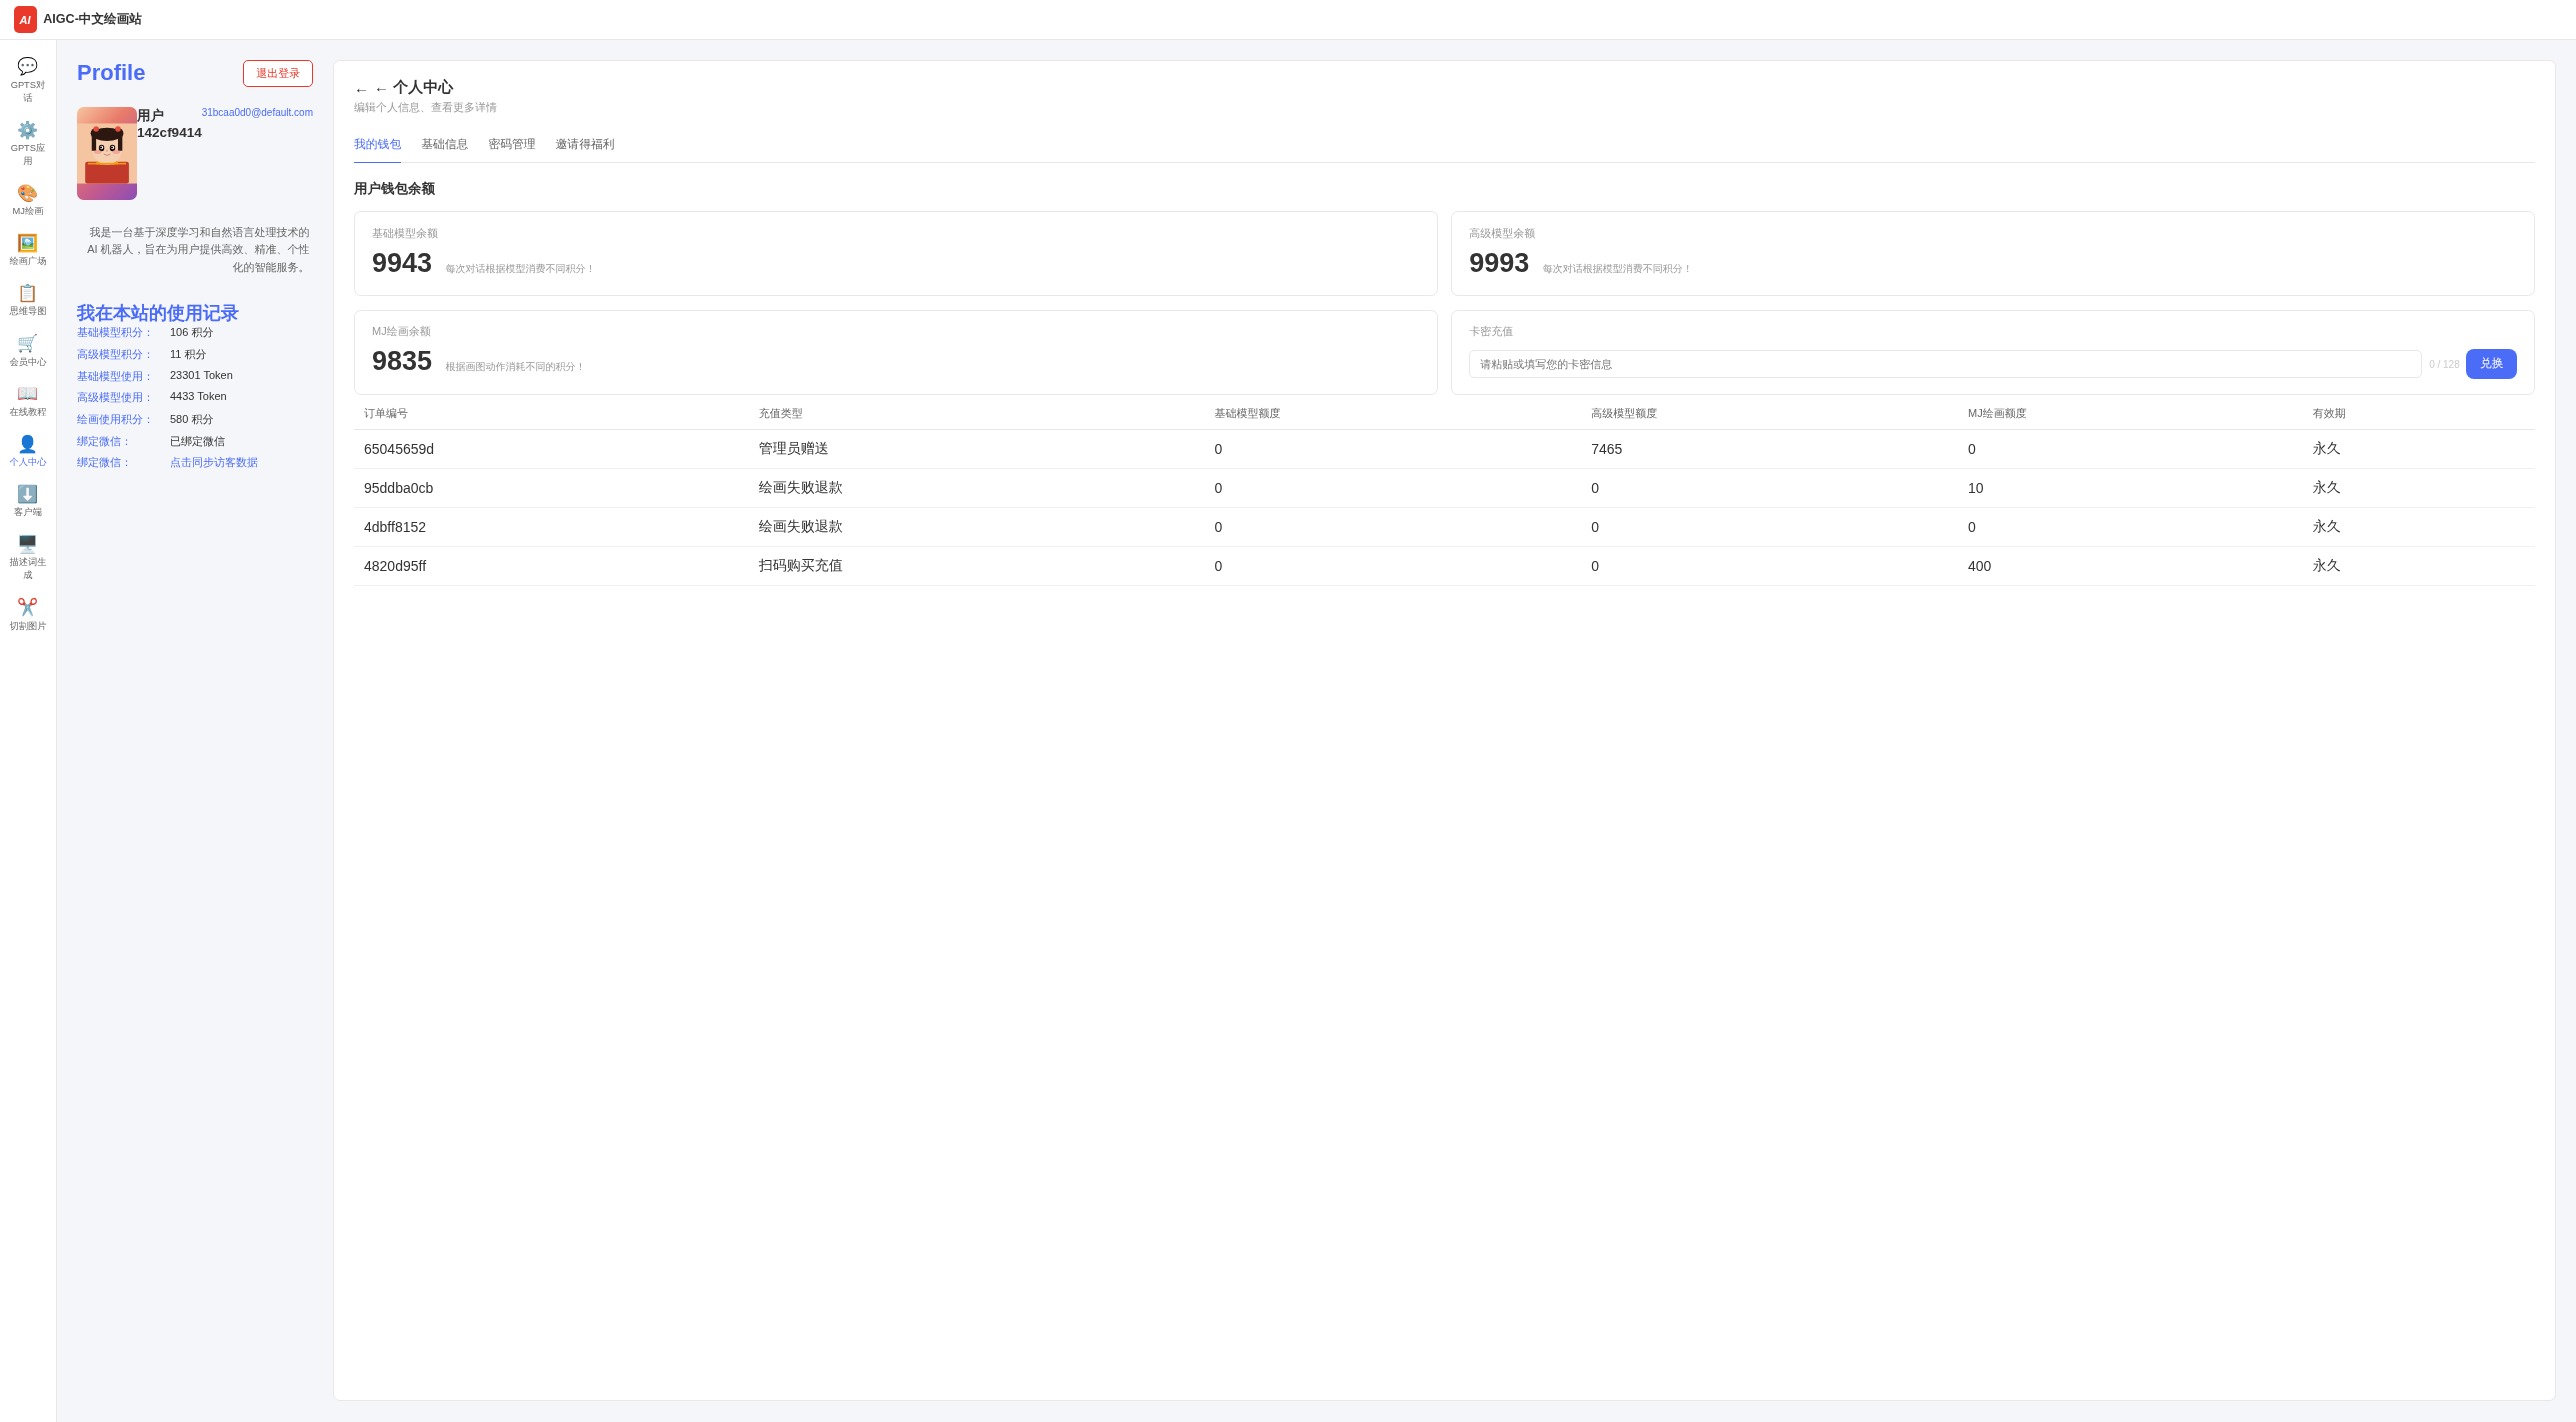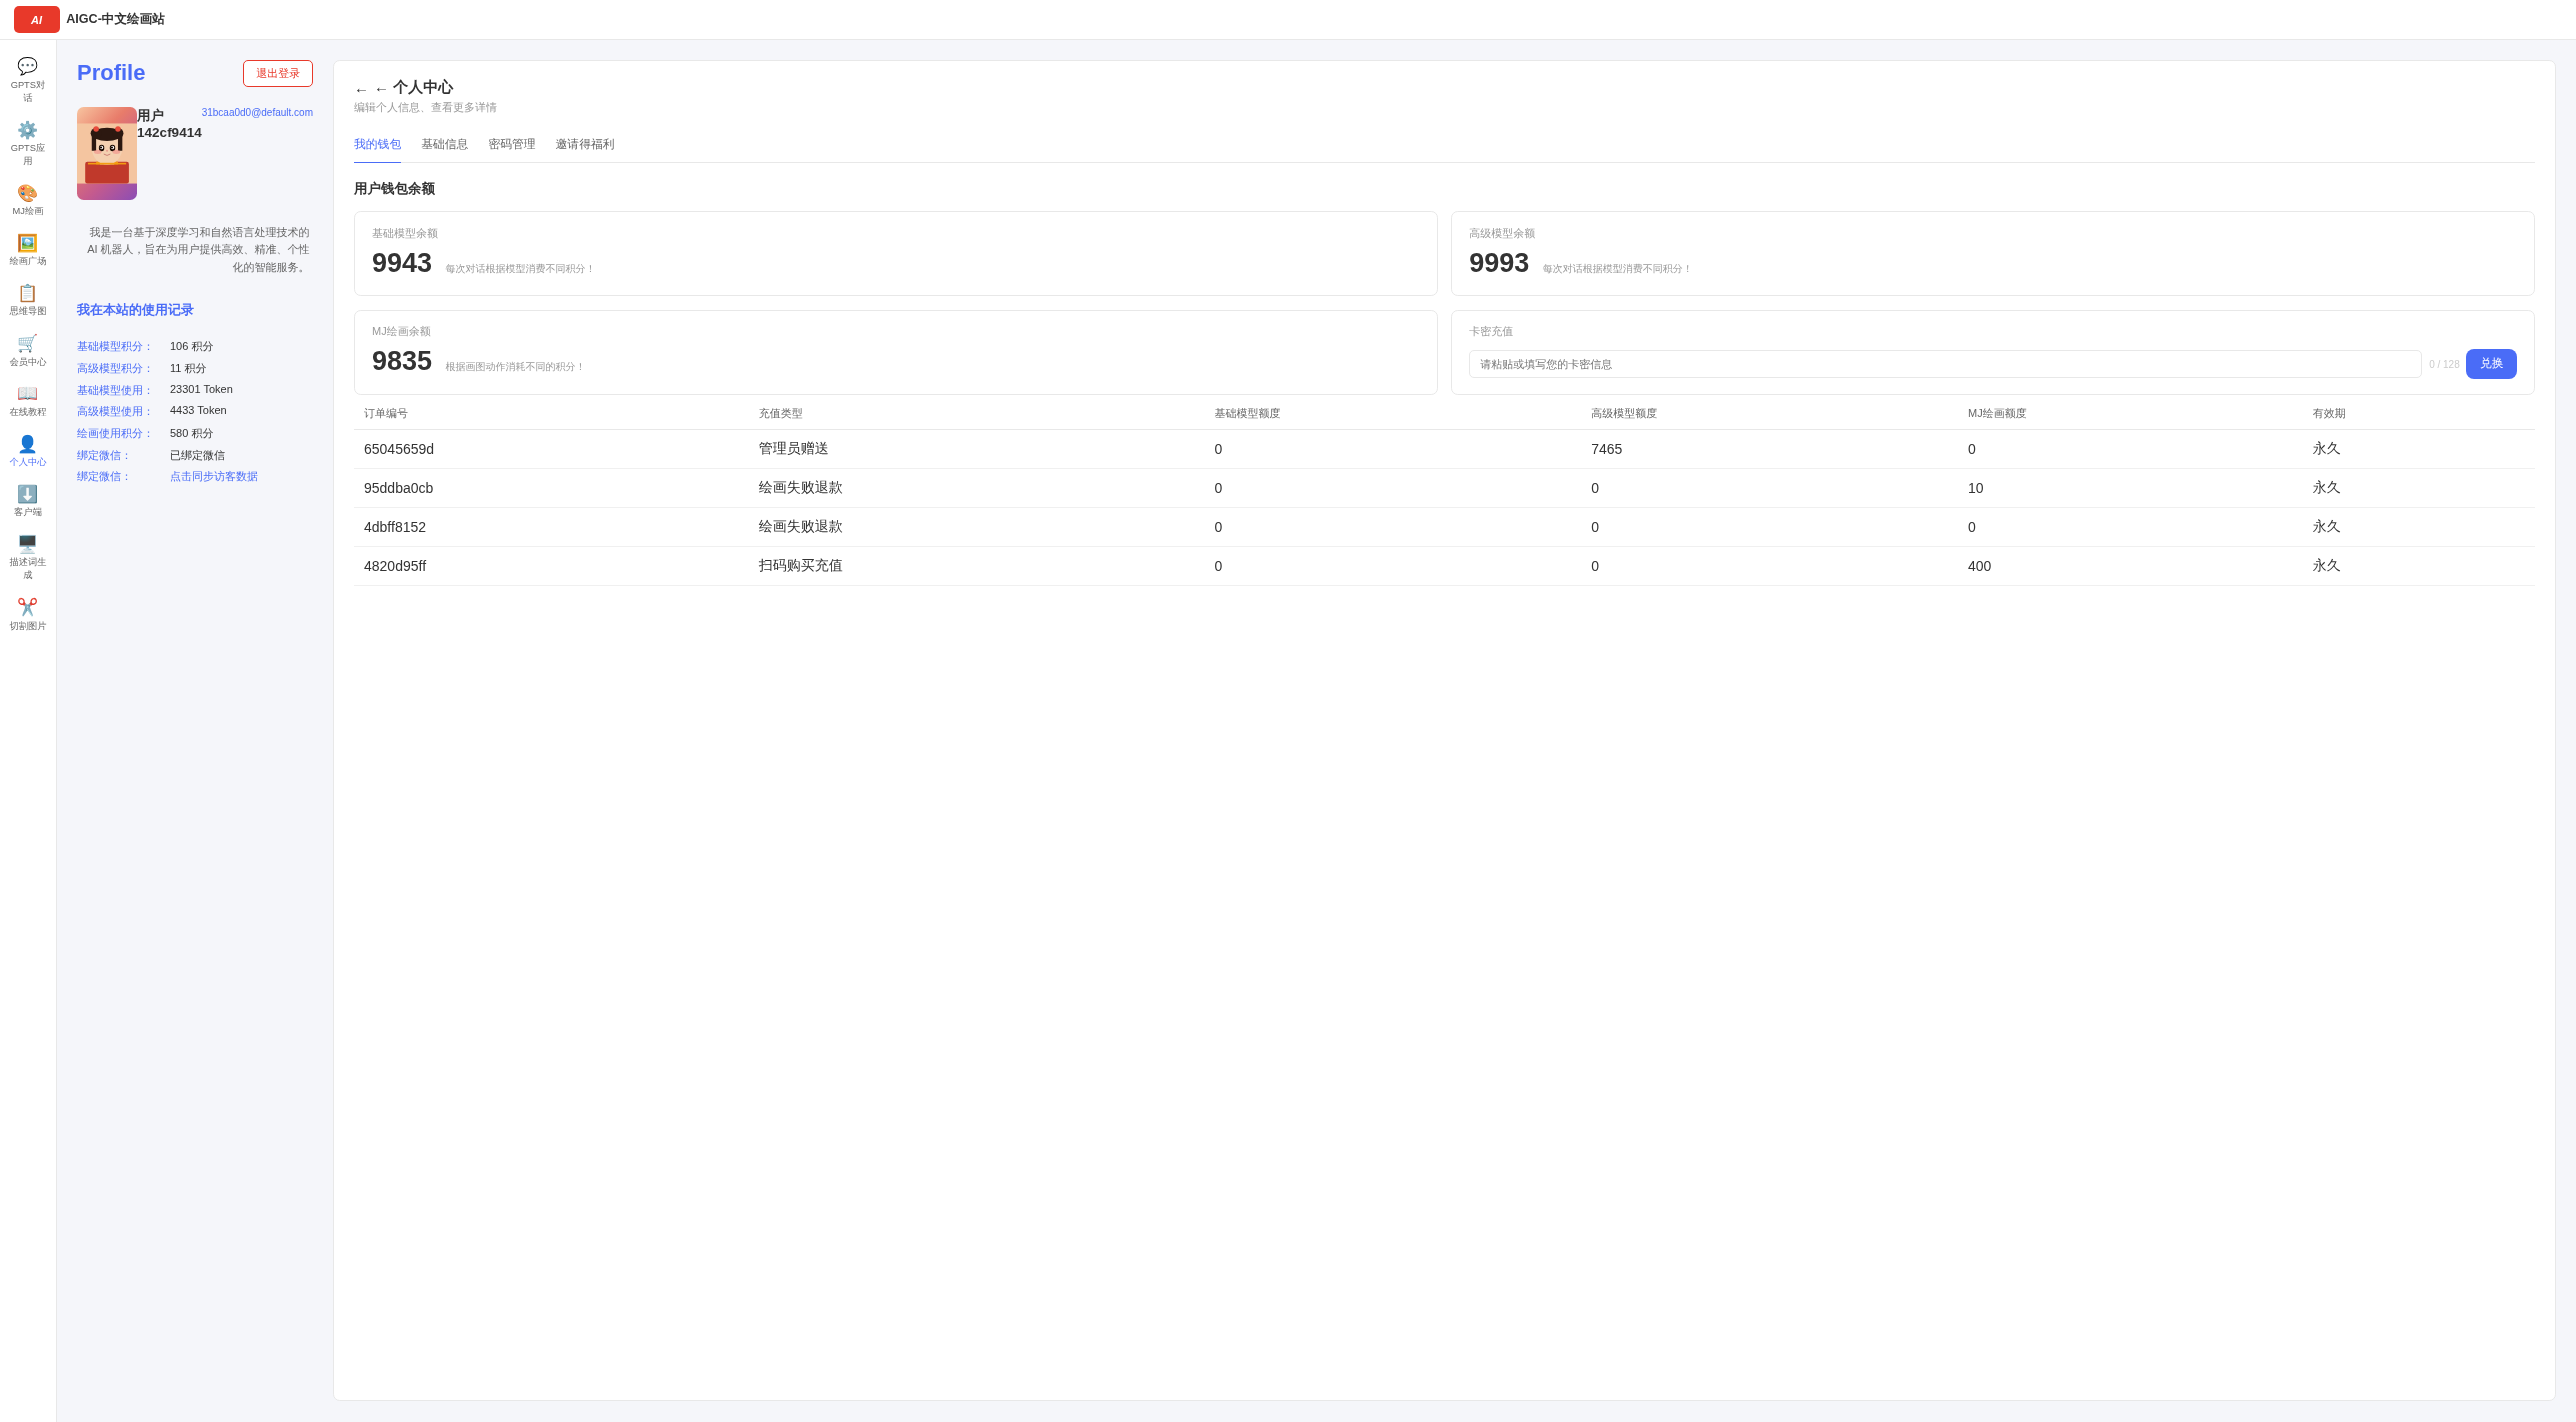--- a/index.html
+++ b/index.html
@@ -19,21 +19,21 @@
     }
     .topbar-logo {
       display: flex;
       align-items: center;
       gap: 6.7px;
       font-size: 12.6px;
       font-weight: 600;
       color: #333;
     }
     .logo-icon {
-      width: 46px; height: 27px;
+      width: 23px; height: 27px;
       background: #e8392a;
       border-radius: 5px;
       display: flex; align-items: center; justify-content: center;
       color: #fff;
       font-weight: 800;
       font-size: 11px;
       font-style: italic;
     }
 
     
@@ -139,24 +139,24 @@
     }
     .bio {
       font-size: 11px;
       color: #666;
       line-height: 1.6;
       padding: 0 3.4px;
       margin-bottom: 25px;
       text-align: right;
     }
     .usage-section h3 {
-      font-size: 13px;
+      font-size: 18px;
       color: #4a6cf7;
       font-weight: 600;
-      margin-bottom: 20px;
+      margin-bottom: 0;
     }
     .usage-row {
       display: flex;
       margin-bottom: 6.7px;
       font-size: 11px;
     }
     .usage-label { color: #4a6cf7; width: 93px; flex-shrink: 0; }
     .usage-value { color: #333; }
     .usage-value.link { color: #4a6cf7; cursor: pointer; }
 

